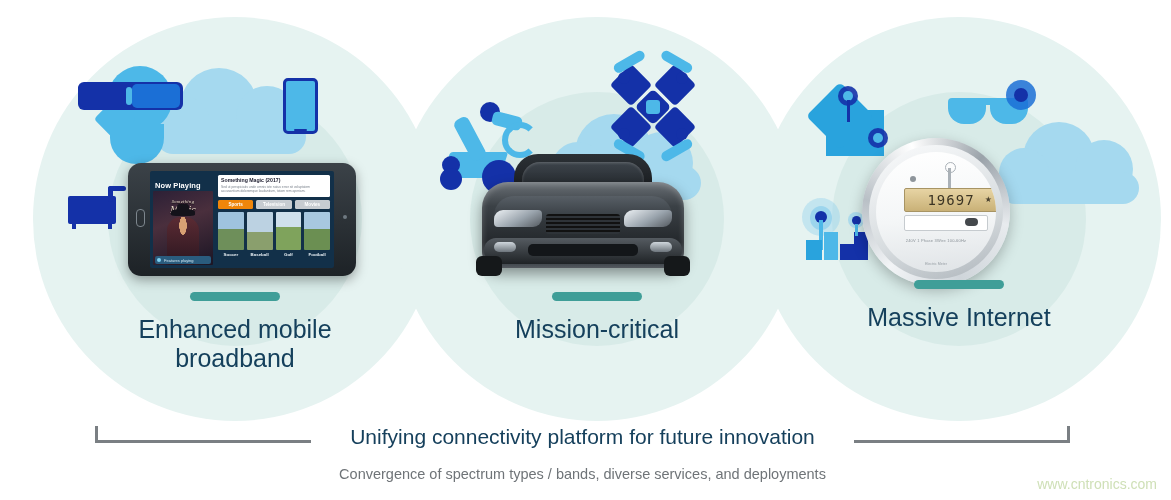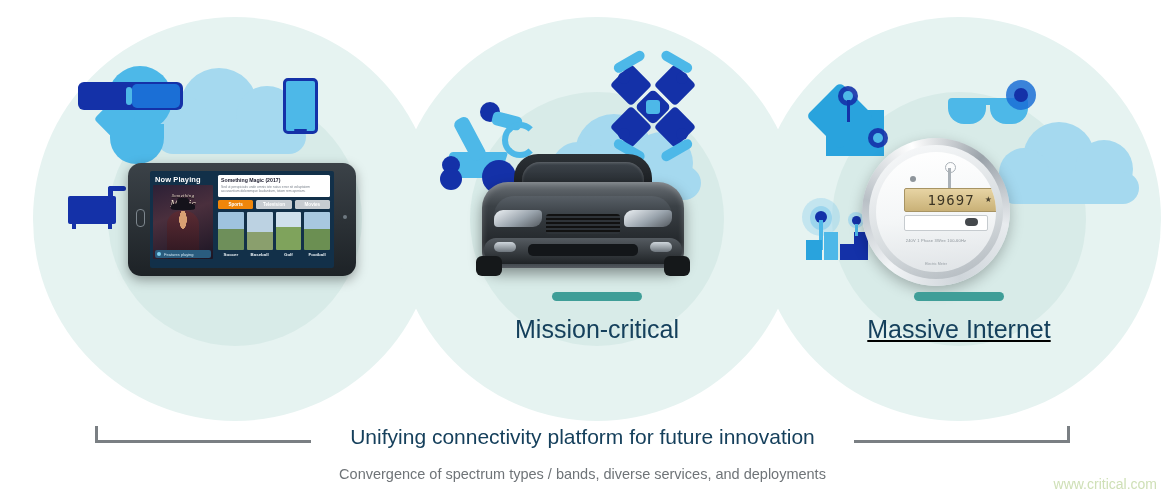--- a/index.html
+++ b/index.html
@@ -26,21 +26,21 @@
 
   
   .phone{position:absolute;left:128px;top:163px;width:228px;height:113px;
         background:linear-gradient(180deg,#3b4248,#1d2226);border-radius:13px;
         box-shadow:0 4px 12px rgba(0,0,0,.35);}
   .phone .screen{position:absolute;left:22px;top:8px;width:184px;height:97px;
         background:#123049;border-radius:2px;overflow:hidden;}
   .phone .hbtn{position:absolute;left:8px;top:46px;width:7px;height:16px;
         border:1.4px solid #7d868d;border-radius:4px;}
   .phone .cam{position:absolute;right:9px;top:52px;width:4px;height:4px;border-radius:50%;background:#6e7981;}
-  .ph-left{position:absolute;left:3px;top:3px;width:62px;height:91px;}
+  .ph-left{position:absolute;left:3px;top:9px;width:62px;height:91px;}
   .np{font-size:7.5px;color:#fff;font-weight:bold;letter-spacing:.1px;margin:1px 0 1px 2px;}
   .poster{position:relative;width:60px;height:74px;border-radius:1px;
         background:linear-gradient(160deg,#2c2036 0%,#4a2f3d 40%,#1b1524 100%);overflow:hidden;}
   .poster .ptitle{position:absolute;top:7px;left:0;right:0;text-align:center;
         font-family:"Liberation Serif",serif;font-style:italic;color:#f2e3d0;
         font-size:10px;line-height:8px;text-shadow:0 1px 1px #000;}
   .poster .ptitle small{display:block;font-size:4.5px;letter-spacing:.4px;}
   .poster .figure{position:absolute;bottom:0;left:14px;width:32px;height:48px;
         background:radial-gradient(ellipse at 50% 18%,#d8a073 0 16%,transparent 17%),
                    linear-gradient(180deg,#5b2b33 0%,#2b1620 100%);
@@ -108,21 +108,21 @@
   .meter .slot{position:absolute;left:28px;top:63px;width:82px;height:14px;background:#fff;border:1px solid #c6cbcf;border-radius:2px;}
   .meter .btn{position:absolute;right:18px;top:66px;width:13px;height:8px;background:#44484c;border-radius:4px;}
   .meter .dot{position:absolute;left:34px;top:24px;width:6px;height:6px;border-radius:50%;background:#8e959b;}
   .meter .pin{position:absolute;left:72px;top:16px;width:3px;height:22px;background:#aab1b7;}
   .meter .pin:before{content:"";position:absolute;left:-3px;top:-6px;width:9px;height:9px;border:1.5px solid #aab1b7;border-radius:50%;}
   .meter .spec{position:absolute;left:0;right:0;top:86px;text-align:center;font-size:4px;color:#8b9298;letter-spacing:.2px;}
   .meter .brand{position:absolute;left:0;right:0;top:110px;text-align:center;font-size:3.6px;color:#9aa1a7;}
 
   
   .cap-wrap{position:absolute;width:300px;text-align:center;}
-  .cw1{left:85px;top:292px;} .cw2{left:447px;top:292px;} .cw3{left:809px;top:292px;text-decoration:underline;}
+  .cw1{left:85px;top:292px;} .cw2{left:447px;top:292px;} .cw3{left:809px;top:280px;}
   .ubar{width:90px;height:9px;border-radius:5px;background:#3f9e98;margin:0 auto 14px;}
   .ctitle{font-size:25px;line-height:29px;color:#15405c;}
 
   
   .bracket{position:absolute;left:95px;top:440px;width:975px;height:2px;}
   .bracket .line{position:absolute;top:0;height:3px;background:#7a7f83;}
   .bracket .lineL{left:0;width:216px;}
   .bracket .lineR{right:0;width:216px;}
   .bracket .tickL{position:absolute;left:0;top:-14px;width:3px;height:17px;background:#7a7f83;}
   .bracket .tickR{position:absolute;right:0;top:-14px;width:3px;height:17px;background:#7a7f83;}
@@ -327,32 +327,37 @@
         <span>19697</span>
         <i>★</i>
       </div>
       <div class="slot"></div>
       <div class="btn"></div>
       <div class="spec">240V 1 Phase 3Wire  100-60Hz</div>
       <div class="brand">Electric Meter</div>
     </div>
   </div>
 
+  <div class="cap-wrap cw1">
+    <div class="ubar"></div>
+    <div class="ctitle">Enhanced mobile</div>
+    <div class="ctitle">broadband</div>
+  </div>
   <div class="cap-wrap cw2">
     <div class="ubar"></div>
     <div class="ctitle">Mission-critical</div>
   </div>
   <div class="cap-wrap cw3">
     <div class="ubar"></div>
     <div class="ctitle">Massive Internet</div>
   </div>
 
   <div class="bracket">
     <div class="tickL"></div>
     <div class="tickR"></div>
     <div class="line lineL"></div>
     <div class="line lineR"></div>
     <div class="btitle">Unifying connectivity platform for future innovation</div>
     <div class="bsub">Convergence of spectrum types / bands, diverse services, and deployments</div>
   </div>
 
-  <div class="wm">www.critical.com</div>
+  <div class="wm">www.cntronics.com</div>
 </div>
 
 </body></html>

